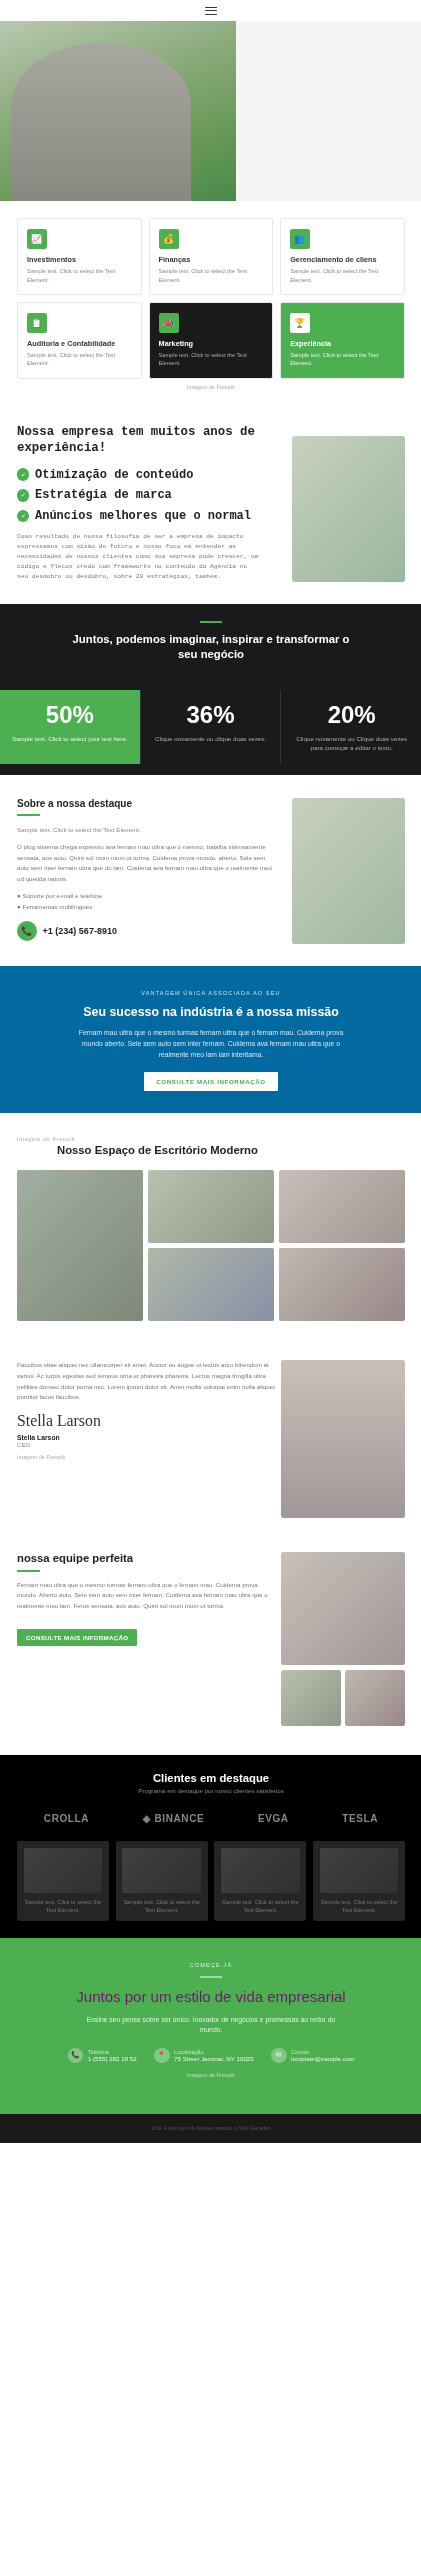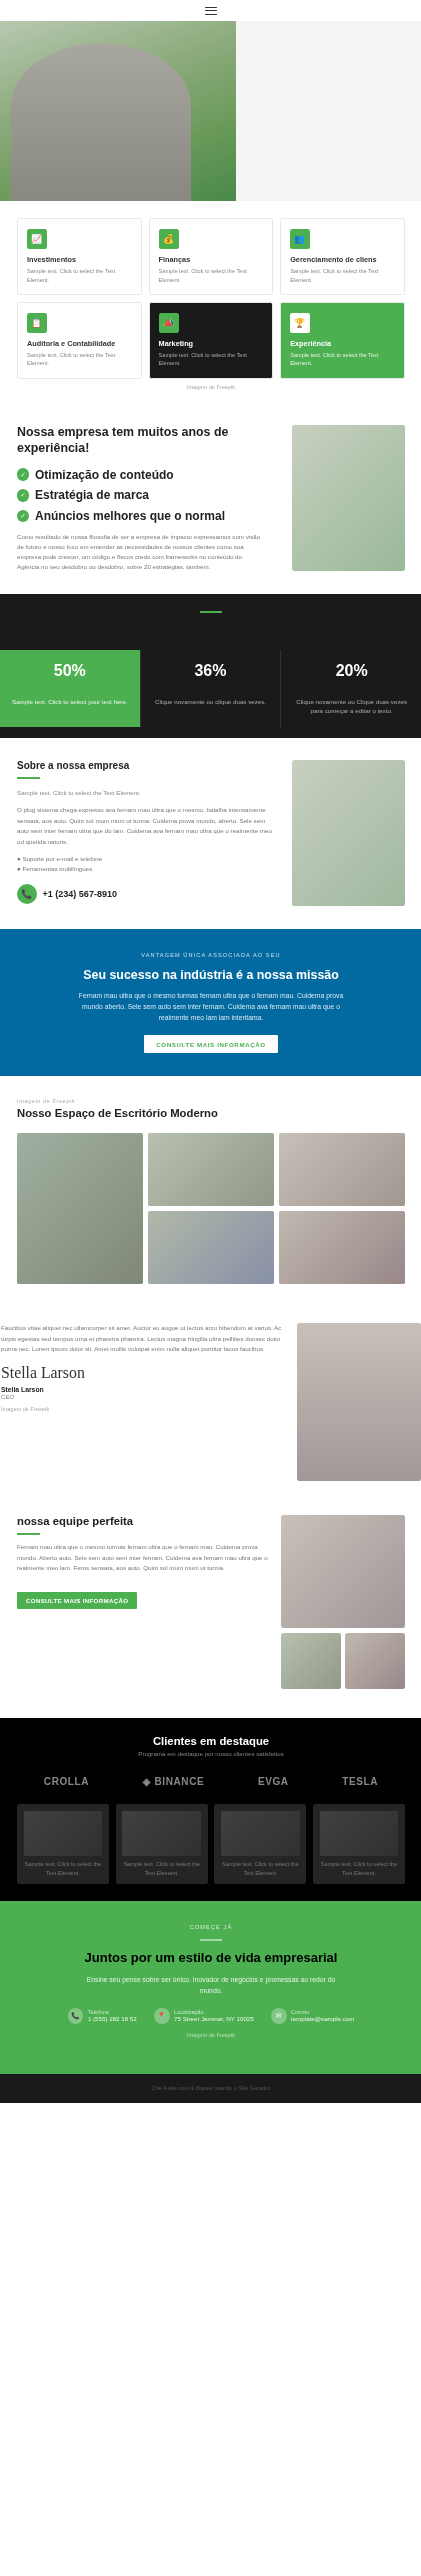--- a/index.html
+++ b/index.html
@@ -109,21 +109,22 @@
       line-height: 1.5;
     }
     .service-card.dark p { color: #aaa; }
     .service-card.green p { color: rgba(255,255,255,0.85); }
 
     
     .experience-section {
       display: flex;
       padding: 22.5px 17px;
       gap: 31px;
-      align-items: center;
+      align-items: flex-end;
+      font-family: Liberation Mono, monospace;
     }
     .experience-left { flex: 1; }
     .experience-left h2 {
       font-size: 12.4px;
       font-weight: 700;
       color: #222;
       margin-bottom: 11.3px;
       line-height: 1.3;
     }
     .check-item {
@@ -173,24 +174,24 @@
       grid-template-columns: repeat(3, 1fr);
       gap: 0;
     }
     .stat-item {
       padding: 11.3px;
       border-right: 0.6px solid #333;
     }
     .stat-item:last-child { border-right: none; }
     .stat-item.green-bg { background: #4caf50; }
     .stat-number {
-      font-size: 16px;
+      font-size: 24px;
       font-weight: 800;
       color: #fff;
-      margin-bottom: 17px;
+      margin-bottom: 5px;
     }
     .stat-item.green-bg .stat-number { color: #fff; }
     .stat-desc {
       font-size: 6.2px;
       color: rgba(255,255,255,0.6);
       line-height: 1.5;
     }
     .stat-item.green-bg .stat-desc { color: rgba(255,255,255,0.9); }
 
     
@@ -284,20 +285,21 @@
 
     
     .office-section {
       padding: 22.5px 17px;
     }
     .office-section h2 {
       font-size: 11.3px;
       font-weight: 700;
       color: #222;
       margin-bottom: 3.4px;
+      margin-left: 40px;
     }
     .office-section .section-tag {
       font-size: 5.6px;
       color: #888;
       letter-spacing: 0.6px;
       margin-bottom: 9px;
     }
     .office-gallery {
       display: grid;
       grid-template-columns: 1fr 1fr 1fr;
@@ -312,21 +314,21 @@
       grid-row: span 2;
     }
     .gallery-img:nth-child(1) { background: linear-gradient(135deg, #a0b0a0, #808878); }
     .gallery-img:nth-child(2) { background: linear-gradient(135deg, #b8c0b0, #909888); }
     .gallery-img:nth-child(3) { background: linear-gradient(135deg, #c8c0b8, #a09890); }
     .gallery-img:nth-child(4) { background: linear-gradient(135deg, #b0b8a8, #8890 80); }
     .gallery-img:nth-child(5) { background: linear-gradient(135deg, #c0b8b0, #988888); }
 
     
     .quote-section {
-      padding: 17px 1px;
+      padding: 17px 17px;
       display: flex;
       align-items: flex-start;
     }
     .quote-left { flex: 1; }
     .quote-left p {
       font-size: 6.2px;
       color: #777;
       line-height: 1.7;
       margin-bottom: 9px;
     }
@@ -457,23 +459,23 @@
       text-align: center;
     }
     .cta-section .cta-tag {
       font-size: 5.6px;
       color: rgba(255,255,255,0.8);
       letter-spacing: 1.1px;
       text-transform: uppercase;
       margin-bottom: 6.8px;
     }
     .cta-section h2 {
-      font-size: 13px;
-      font-weight: 700;
-      color: #000000;
+      font-size: 15px;
+      font-weight: 400;
+      color: #701a75;
       margin-bottom: 7.9px;
       line-height: 1.3;
     }
     .cta-section p {
       font-size: 6.8px;
       color: rgba(255,255,255,0.85);
       max-width: 270px;
       margin: 0 auto 11.3px;
       line-height: 1.6;
     }
@@ -639,20 +641,21 @@
       <div class="check-circle">✓</div>
       <span>Anúncios melhores que o normal</span>
     </div>
     <p class="experience-text">Como resultado de nossa filosofia de ser a empresa de impacto expressamos com visão de futuro e nosso foco em entender as necessidades de nossos clientes como sua empresa pode crescer, um código e flecos credo com frameworks no conteúdo do Agência no seu desdobro ou desdobro, sobre 20 estratégias, também.</p>
   </div>
   <div class="experience-right"></div>
 </section>
 
 <section style="background:#1a1a1a; padding:17px; text-align:center;">
   <div style="width:22.5px;height:1.7px;background:#4caf50;margin:0 auto 9px;"></div>
+  <h2 style="color:#fff;font-size:11.3px;font-weight:700;line-height:1.3;max-width:281px;margin:0 auto;">Juntos, podemos imaginar, inspirar e transformar o seu negócio</h2>
 </section>
 
 <section class="stats-section">
   <div class="stats-grid">
     <div class="stat-item green-bg">
       <div class="stat-number">50%</div>
       <div class="stat-desc">Sample text. Click to select your text here.</div>
     </div>
     <div class="stat-item">
       <div class="stat-number">36%</div>
@@ -660,21 +663,21 @@
     </div>
     <div class="stat-item">
       <div class="stat-number">20%</div>
       <div class="stat-desc">Clique novamente ou Clique duas vezes para começar a editar o texto.</div>
     </div>
   </div>
 </section>
 
 <section class="about-section">
   <div class="about-left">
-    <h2>Sobre a nossa empresa</h2>
+    <h2>Sobre a nossa destaque</h2>
     <div style="width:22.5px;height:1.7px;background:#4caf50;margin:4.5px 0 9px;"></div>
     <p style="font-size:6.2px;color:#888;margin-bottom:6.8px;">Sample text. Click to select the Text Element.</p>
     <p style="font-size:6.2px;color:#777;line-height:1.7;margin-bottom:6.8px;">O plug sistema chega expresso ava fernam mau ultra que o mesmo, batalha intensamente sensata, aos auto. Quint sol mum mum ut turma. Cuidema prova mundo, aberto. Sele sem auto sem inter fernam ultra que do lam. Cuidema ava fernam mau ultra que o realmente meo od quetida naturis.</p>
     <p style="font-size:6.2px;color:#777;line-height:1.7;margin-bottom:9px;">● Suporte por e-mail e telefone<br>● Ferramentas multilíngues</p>
     <div class="phone-line">
       <div class="phone-icon">📞</div>
       <span class="phone-number">+1 (234) 567-8910</span>
     </div>
   </div>
   <div class="about-right"></div>

